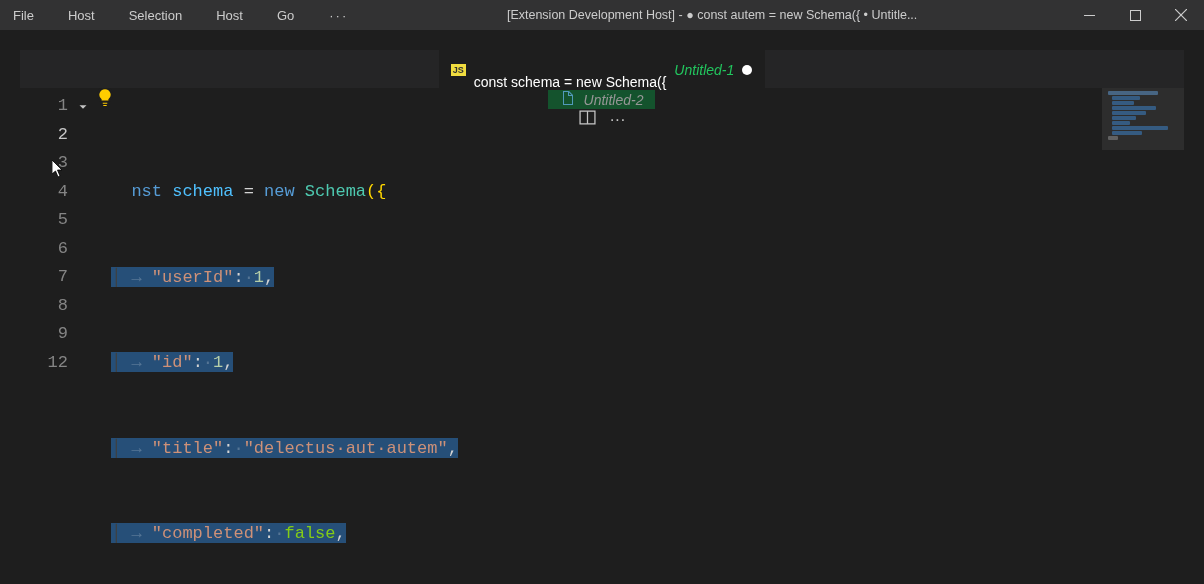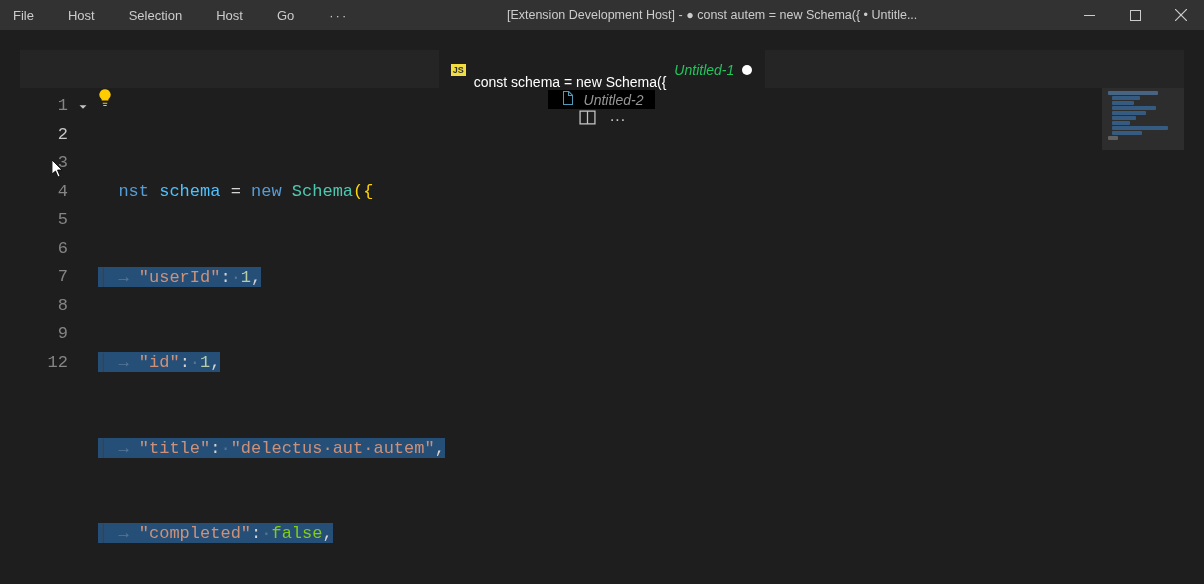--- a/index.html
+++ b/index.html
@@ -15,33 +15,33 @@
   .body-area { padding:20px 20px 0 20px; height:554px; }
   .editor-frame { width:100%; height:100%; background:#1e1e1e; display:flex; flex-direction:column; }
   .tabs-row { height:38px; background:#252526; display:flex; align-items:center;flex-direction:column; }
   .tab { display:flex; align-items:center; padding:0 12px; gap:8px; font-size:14px; border-right:1px solid #1e1e1e; white-space:nowrap; }
   .tab.active { background:#1e1e1e; }
   .js-badge { background:#f1dd3f; color:#323330; padding:1px 2px; font-size:9px; font-weight:bold; }
   .tab-label-italic { font-style:italic; color:#ccc; }
   .tab-label { color:#fff;margin-top:24px; }
   .tab-secondary { color:#22c55e; font-style:italic; }
   .dirty-dot { width:10px; height:10px; border-radius:50%; background:#fff; }
-  .tab-inactive { background:#000000; }
+  .tab-inactive { background:#14532d; }
   .tab-inactive .tab-label-italic { color:#969696; }
   .file-icon { color:#519aba; }
   .tabs-spacer { flex:1; }
   .tab-actions { display:flex; align-items:center; gap:14px; padding:0 12px; }
   .tab-action-btn { color:#c5c5c5; }
   .editor-body { flex:1; display:flex; position:relative; font-family:Consolas,"Courier New",monospace; font-size:17px; line-height:28.5px; }
   .gutter { width:78px; text-align:right; padding-top:4px; }
   .gutter .ln { padding-right:30px; color:#858585; position:relative; }
   .gutter .ln.current { color:#c6c6c6; }
   .fold-chevron { position:absolute; right:8px; top:4px; color:#c5c5c5; }
   .code { flex:1; padding-top:4px; white-space:pre; position:relative; }
-  .code-line { height:28.5px; position:relative; }
+  .code-line { height:28.5px; position:relative;margin-left:13px; }
   .sel { background:#264f78; padding:0.5px 0; }
   .tok-kw { color:#569cd6; }
   .tok-var { color:#4fc1ff; }
   .tok-op { color:#d4d4d4; }
   .tok-type { color:#4ec9b0; }
   .tok-brace { color:#ffd700; }
   .tok-str { color:#ce9178; }
   .tok-num { color:#b5cea8; }
   .tok-bool { color:#84cc16; }
   .ws { color:rgba(255,255,255,0.22); }

